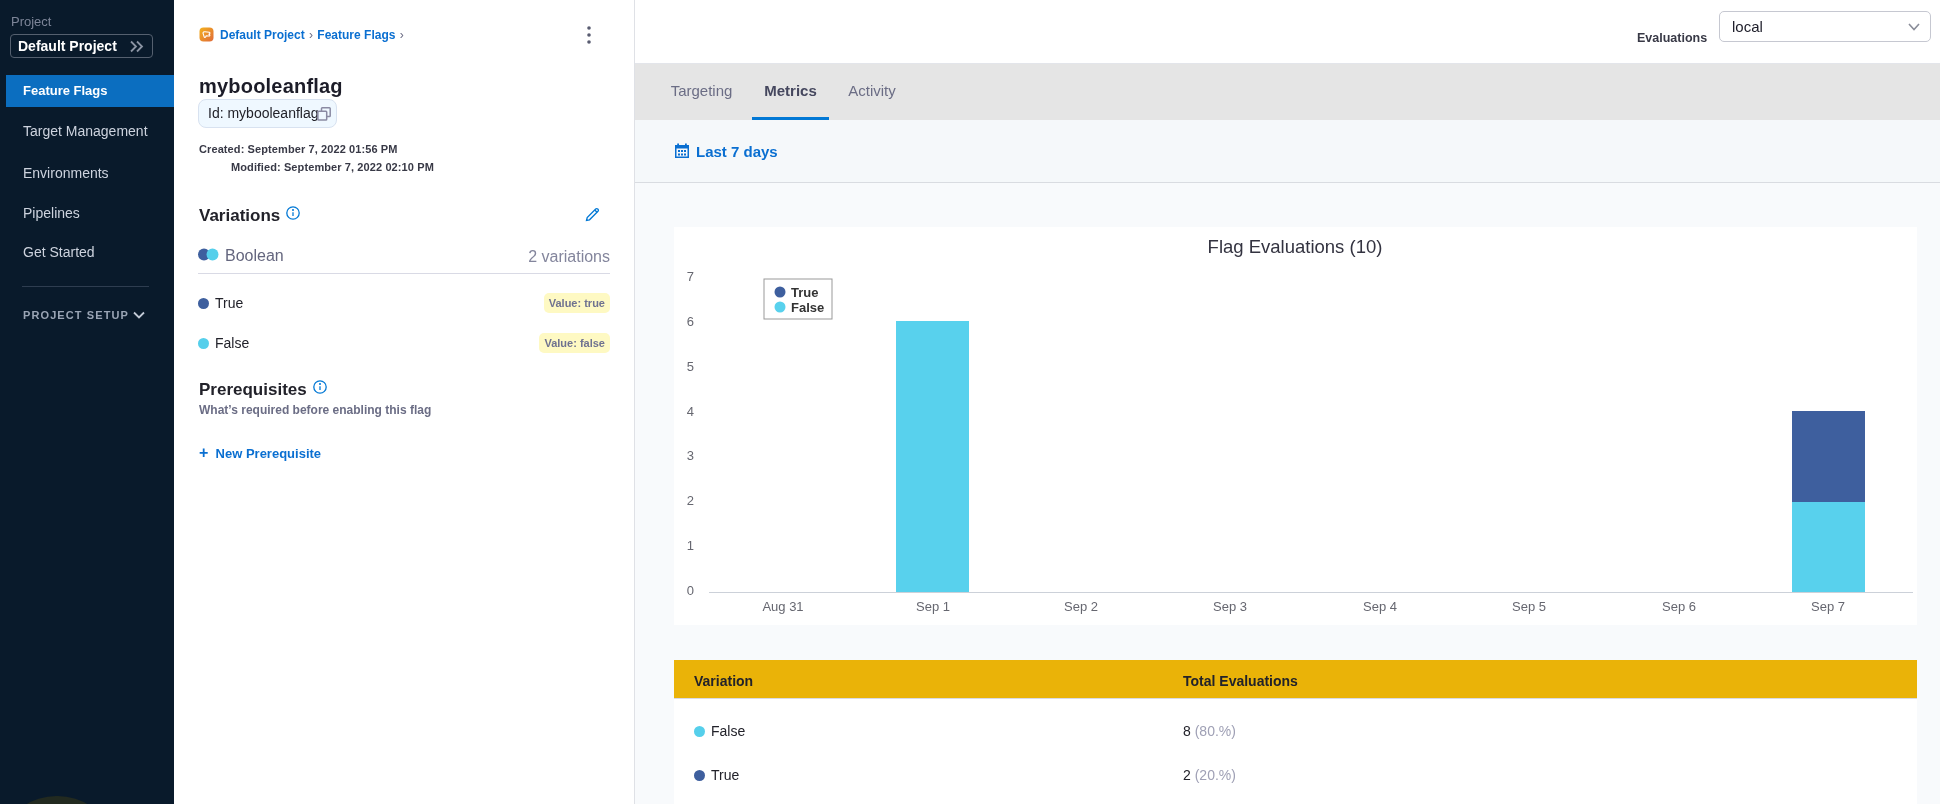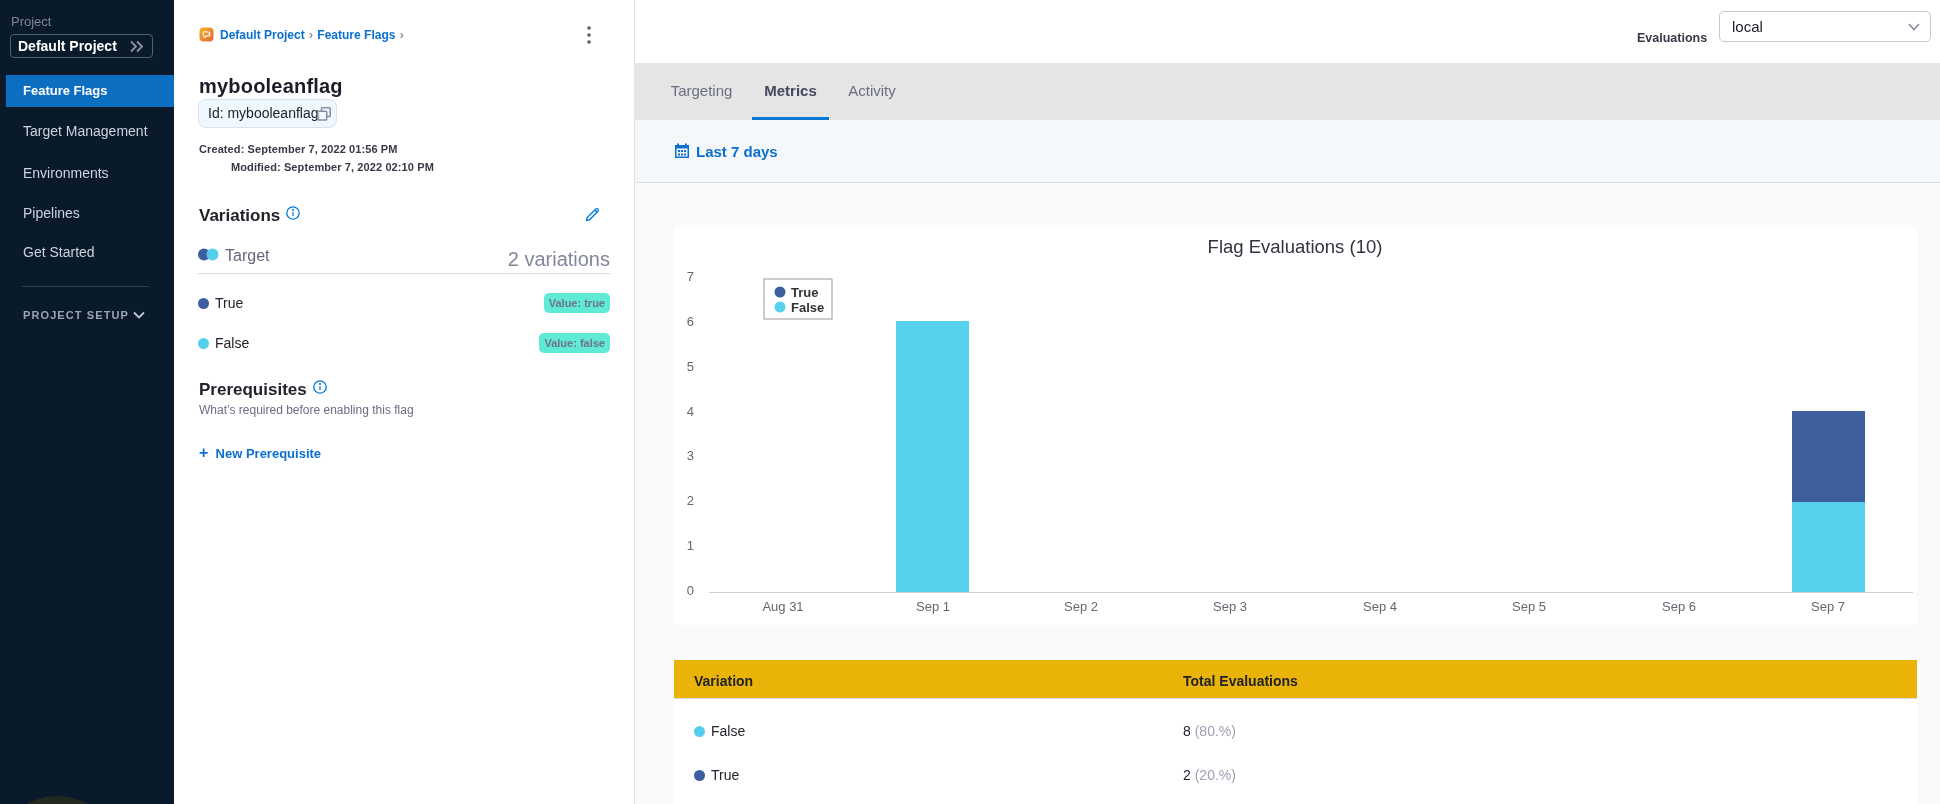--- a/index.html
+++ b/index.html
@@ -22,26 +22,26 @@
 #kebab { position:absolute; left:413px; top:26px; }
 #flagtitle { position:absolute; left:25px; top:76px; font-size:20px; line-height:20px; font-weight:bold; color:#1c1c28; letter-spacing:0.2px; }
 #idpill { position:absolute; left:24px; top:99px; width:139px; height:29px; white-space:nowrap; background:#eff8ff; border:1px solid #d8e2f0; border-radius:8px; font-size:14px; color:#22222a; line-height:27px; padding:0 32px 0 9px; }
 #idpill svg { position:absolute; right:5px; top:7px; }
 .created { position:absolute; left:25px; font-size:11px; font-weight:bold; color:#383946; letter-spacing:0.1px; }
 .h2row { position:absolute; left:25px; font-size:17px; font-weight:bold; color:#22222a; }
 .info { display:inline-block; vertical-align:1px; margin-left:6px; }
 #pencil { position:absolute; left:410px; top:206px; }
 #boolrow { position:absolute; left:24px; top:247px; width:412px; height:16px; }
 #boolrow .txt { position:absolute; left:27px; top:0; font-size:16px; color:#64667e; }
-#boolrow .right { position:absolute; right:0; top:1px; font-size:20px; color:#83859c; }
+#boolrow .right { position:absolute; right:0; top:1px; font-size:16px; color:#83859c; }
 #vardivider { position:absolute; left:24px; top:273px; width:412px; height:1px; background:#d9dae5; }
 .dotrow { position:absolute; left:24px; width:412px; height:16px; font-size:14px; color:#22222a; }
 .dot { display:inline-block; width:11px; height:11px; border-radius:50%; margin-right:6px; vertical-align:-1px; }
-.valpill { position:absolute; right:0px; top:-2px; background:#5eead4; border-radius:5px; font-size:11px; font-weight:bold; color:#6f7290; padding:4px 5px; }
-#prereq-sub { position:absolute; left:25px; top:403px; font-size:12px; font-weight:normal; color:#6b6d85; }
+.valpill { position:absolute; right:0px; top:-2px; background:#fef9c3; border-radius:5px; font-size:11px; font-weight:bold; color:#6f7290; padding:4px 5px; }
+#prereq-sub { position:absolute; left:25px; top:403px; font-size:12px; font-weight:bold; color:#6b6d85; }
 #newprereq { position:absolute; left:25px; top:444px; font-size:13px; font-weight:bold; color:#0a6fd1; }
 
 #right { position:absolute; left:635px; top:0; width:1305px; height:804px; background:#f8fafc; }
 #rheader { position:absolute; left:0; top:0; width:1305px; height:64px; background:#fff; border-bottom:1px solid #e3e5ea; }
 #envlabel { position:absolute; left:1002px; top:31px; font-size:12.5px; font-weight:bold; color:#383946; }
 #envselect { position:absolute; left:1084px; top:11px; width:212px; height:31px; background:#fff; border:1px solid #c6c8d1; border-radius:5px; font-size:15px; color:#1c1c28; line-height:29px; padding-left:12px; }
 #envselect svg { position:absolute; right:10px; top:11px; }
 #tabsrow { position:absolute; left:0; top:64px; width:1305px; height:56px; background:#e5e5e5; }
 .tab { position:absolute; top:0; height:56px; line-height:54px; font-size:15px; color:#6b6d85; text-align:center; }
 .tab.active { color:#45475e; font-weight:bold; border-bottom:3px solid #0278d5; }
@@ -121,21 +121,21 @@
     <svg width="17" height="17" viewBox="0 0 17 17" fill="none" stroke="#0278d5" stroke-width="1.3">
         <path d="M2.5 14.5 L3.2 11.5 L11.7 3 A1.4 1.4 0 0 1 13.7 3 L14 3.3 A1.4 1.4 0 0 1 14 5.3 L5.5 13.8 L2.5 14.5 Z"></path>
         <path d="M10.8 4 L13 6.2"></path>
       </svg>
   </div>
   <div id="boolrow">
     <svg width="21" height="13" viewBox="0 0 21 13" style="position:absolute;left:0;top:1px;">
         <circle cx="6" cy="6.5" r="6" fill="#3e5f9e"></circle>
         <circle cx="14.5" cy="6.5" r="6" fill="#55cfeb"></circle>
       </svg>
-    <span class="txt">Target</span>
+    <span class="txt">Boolean</span>
     <span class="right">2 variations</span>
   </div>
   <div id="vardivider"></div>
   <div class="dotrow" style="top:295px;"><span class="dot" style="background:#3e5f9e;"></span>True<span class="valpill">Value: true</span></div>
   <div class="dotrow" style="top:335px;"><span class="dot" style="background:#55cfeb;"></span>False<span class="valpill">Value: false</span></div>
   <div class="h2row" style="top:379px;">Prerequisites<span class="info"><svg width="14" height="14" viewBox="0 0 14 14" fill="none" stroke="#0278d5" stroke-width="1.3">
           <circle cx="7" cy="7" r="6.2"></circle>
           <path d="M7 6.2 V10"></path>
           <circle cx="7" cy="4" r="0.4" fill="#0278d5"></circle>
         </svg></span></div>

